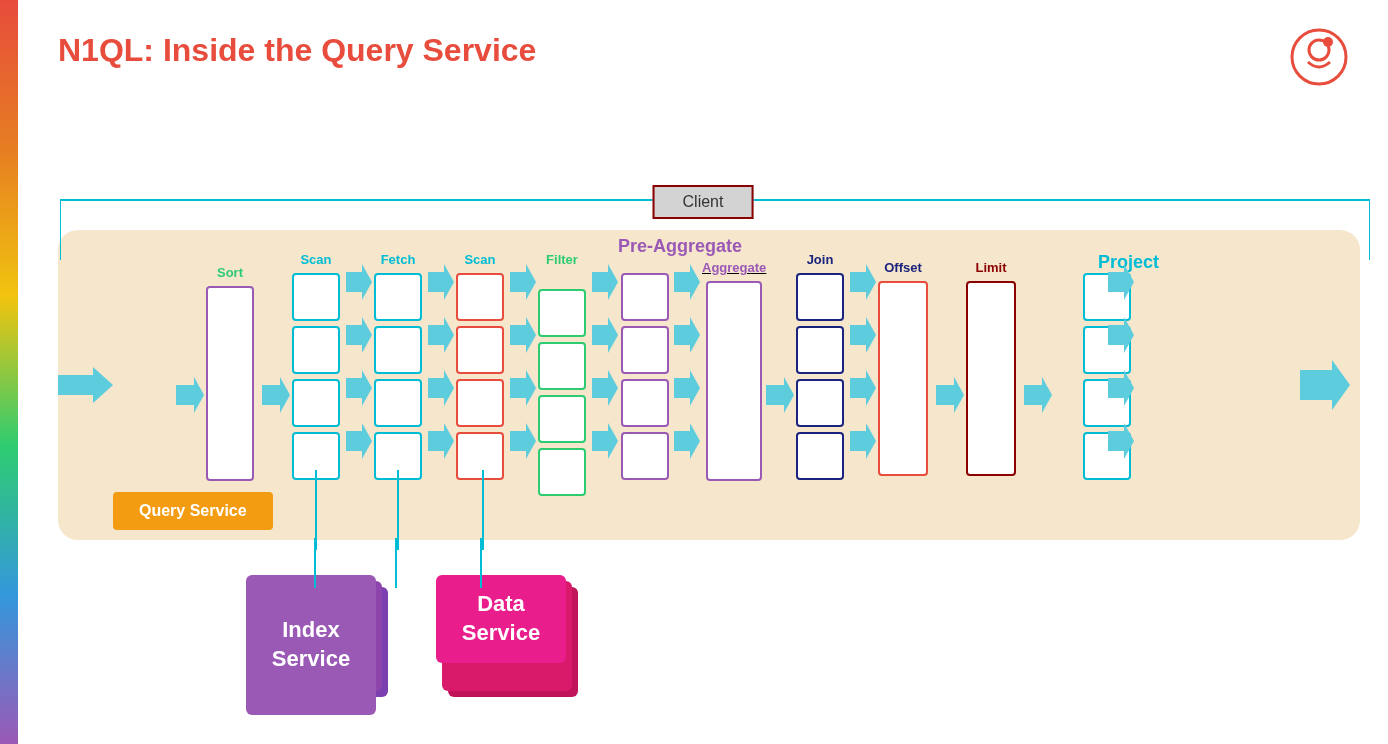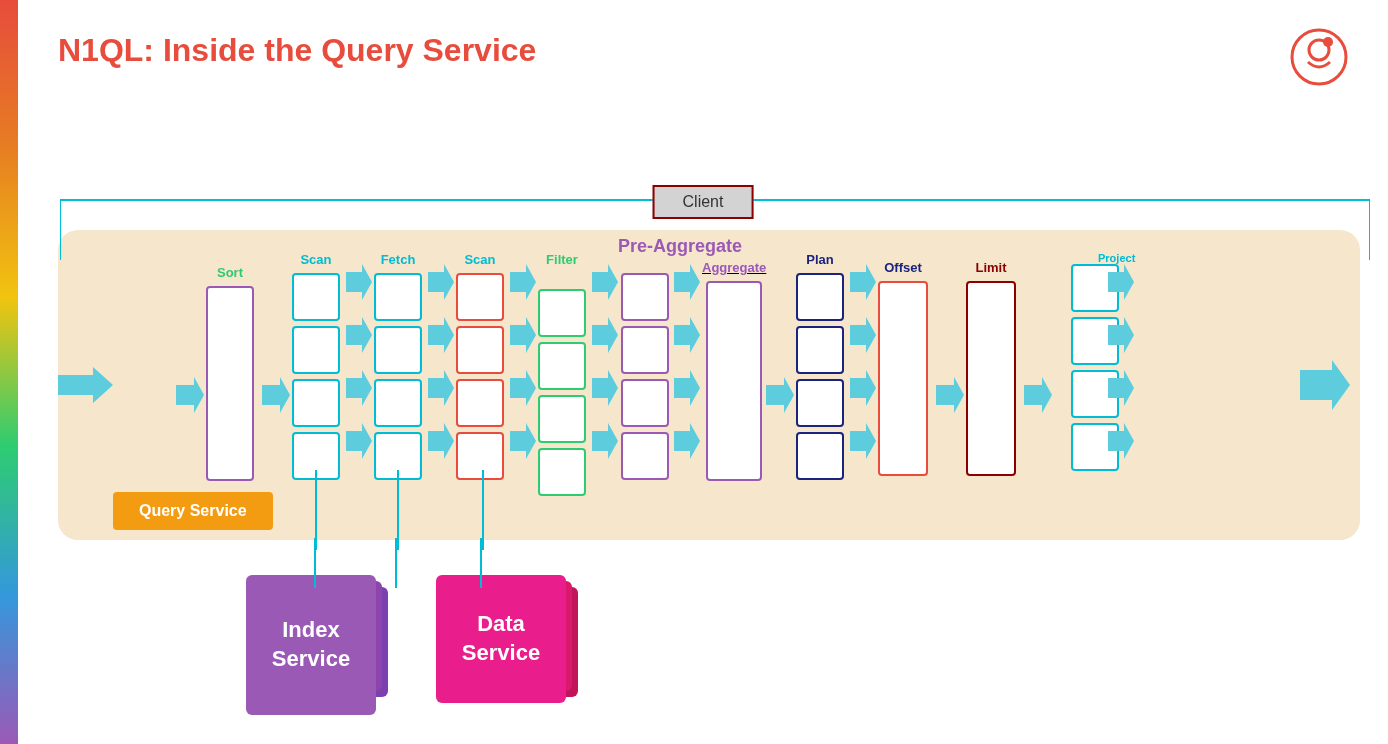--- a/index.html
+++ b/index.html
@@ -262,21 +262,21 @@
     <div style="position:absolute;top:30px;left:644px;display:flex;flex-direction:column;align-items:center;text-decoration:underline;">
       <span style="font-size:13px;font-weight:bold;color:#9b59b6;margin-bottom:6px;">Aggregate</span>
       <div style="width:56px;height:200px;border:2.5px solid #9b59b6;background:white;border-radius:4px;"></div>
     </div>
 
     <svg style="position:absolute;top:50%;left:708px;transform:translateY(-50%);width:28px;height:36px;margin-top:10px;">
       <polygon points="0,8 18,8 18,0 28,18 18,36 18,28 0,28" fill="#5dccdd"></polygon>
     </svg>
 
     <div style="position:absolute;top:22px;left:738px;display:flex;flex-direction:column;align-items:center;">
-      <span style="font-size:13px;font-weight:bold;color:#1a237e;margin-bottom:6px;">Plan</span>
+      <span style="font-size:13px;font-weight:bold;color:#1a237e;margin-bottom:6px;">Join</span>
       <div style="display:flex;flex-direction:column;gap:5px;">
         <div style="width:48px;height:48px;border:2.5px solid #1a237e;background:white;border-radius:4px;"></div>
         <div style="width:48px;height:48px;border:2.5px solid #1a237e;background:white;border-radius:4px;"></div>
         <div style="width:48px;height:48px;border:2.5px solid #1a237e;background:white;border-radius:4px;"></div>
         <div style="width:48px;height:48px;border:2.5px solid #1a237e;background:white;border-radius:4px;"></div>
       </div>
     </div>
 
     <div style="position:absolute;top:28px;left:792px;display:flex;flex-direction:column;gap:5px;">
       <svg width="26" height="48">
@@ -305,21 +305,21 @@
     <div style="position:absolute;top:30px;left:908px;display:flex;flex-direction:column;align-items:center;">
       <span style="font-size:13px;font-weight:bold;color:#8b0000;margin-bottom:6px;">Limit</span>
       <div style="width:50px;height:195px;border:2.5px solid #8b0000;background:white;border-radius:4px;"></div>
     </div>
 
     <svg style="position:absolute;top:50%;left:966px;transform:translateY(-50%);width:28px;height:36px;margin-top:10px;">
       <polygon points="0,8 18,8 18,0 28,18 18,36 18,28 0,28" fill="#5dccdd"></polygon>
     </svg>
 
     <div style="position:absolute;top:22px;left:996px;display:flex;flex-direction:column;align-items:center;">
-      <span style="font-size:11px;font-weight:bold;color:#00bcd4;padding-left:44px;">Project</span>
+      <span style="font-size:18px;font-weight:bold;color:#00bcd4;padding-left:44px;">Project</span>
       <div style="display:flex;flex-direction:column;gap:5px;">
         <div style="width:48px;height:48px;border:2.5px solid #00bcd4;background:white;border-radius:4px;"></div>
         <div style="width:48px;height:48px;border:2.5px solid #00bcd4;background:white;border-radius:4px;"></div>
         <div style="width:48px;height:48px;border:2.5px solid #00bcd4;background:white;border-radius:4px;"></div>
         <div style="width:48px;height:48px;border:2.5px solid #00bcd4;background:white;border-radius:4px;"></div>
       </div>
     </div>
 
     <div style="position:absolute;top:28px;left:1050px;display:flex;flex-direction:column;gap:5px;">
       <svg width="26" height="48">
@@ -369,18 +369,18 @@
     <div style="position:absolute;top:12px;left:12px;width:130px;height:110px;background:#7b3fb0;border-radius:6px;"></div>
     <div style="position:absolute;top:6px;left:6px;width:130px;height:110px;background:#8e44ad;border-radius:6px;"></div>
     <div style="position:absolute;top:0px;left:0px;width:130px;height:140px;background:#9b59b6;border-radius:6px;display:flex;align-items:center;justify-content:center;">
       <span style="color:white;font-size:22px;font-weight:bold;text-align:center;line-height:1.3;">Index<br>Service</span>
     </div>
   </div>
 
   <div style="position:absolute;top:575px;left:418px;">
     <div style="position:absolute;top:12px;left:12px;width:130px;height:110px;background:#c0155a;border-radius:6px;"></div>
     <div style="position:absolute;top:6px;left:6px;width:130px;height:110px;background:#d91a6b;border-radius:6px;"></div>
-    <div style="position:absolute;top:0px;left:0px;width:130px;height:128px;background:#e91e8c;border-radius:6px;display:flex;align-items:center;justify-content:center;">
+    <div style="position:absolute;top:0px;left:0px;width:130px;height:88px;background:#e91e8c;border-radius:6px;display:flex;align-items:center;justify-content:center;">
       <span style="color:white;font-size:22px;font-weight:bold;text-align:center;line-height:1.3;">Data<br>Service</span>
     </div>
   </div>
 
 </div>
 
 </body></html>

